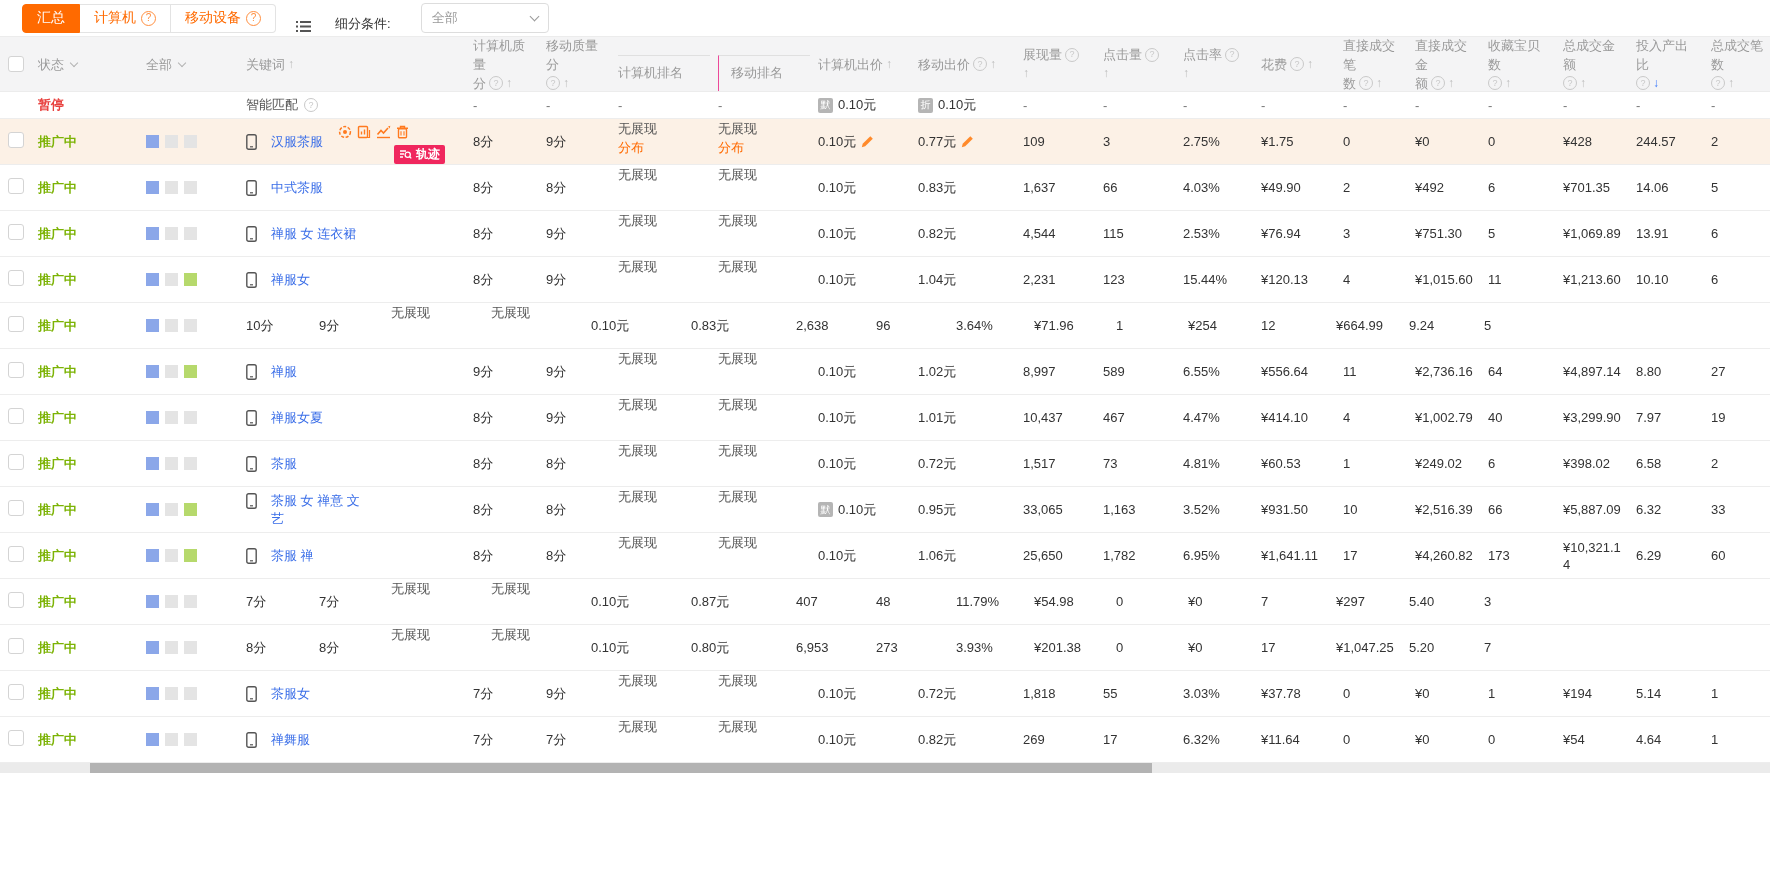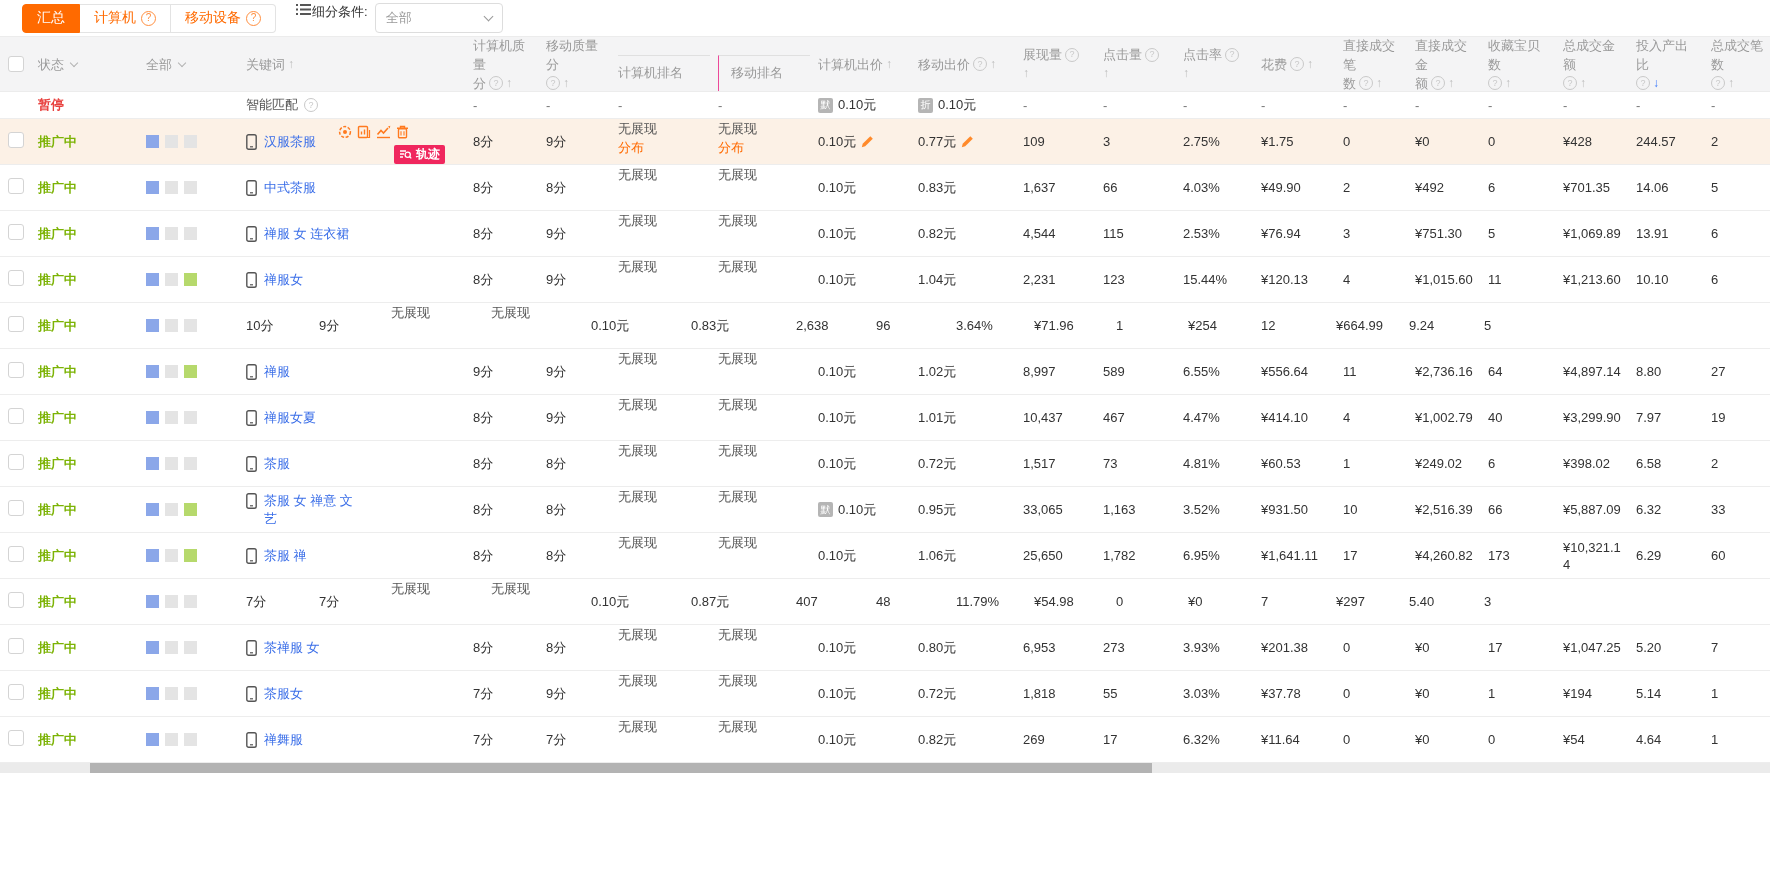--- a/index.html
+++ b/index.html
@@ -13,21 +13,21 @@
   .toolbar{height:36px;display:flex;align-items:center;padding-left:22px;background:#fff}
   .tabs{display:flex;height:29px}
   .tab{display:flex;align-items:center;gap:5px;padding:0 14px;font-size:14px;cursor:pointer;
        border:1px solid #e3e3e3;background:#fff;color:var(--accent)}
   .tab+.tab{border-left:none}
   .tab:last-child{border-radius:0 4px 4px 0}
   .tab.active{background:var(--accent);border-color:var(--accent);color:#fff;border-radius:4px 0 0 4px}
   .qmark{width:14px;height:14px;border:1px solid #c9c9c9;border-radius:50%;color:#c9c9c9;
          font-size:9px;line-height:1;display:inline-flex;align-items:center;justify-content:center;flex:none}
   .qmark.orange{border-color:#ff8f40;color:#ff8f40;width:15px;height:15px;font-size:10px}
-  .filter{display:flex;align-items:flex-start;margin-left:20px;gap:1px;color:#333}
+  .filter{display:flex;align-items:flex-end;margin-left:20px;gap:24px;color:#333}
   .dropdown{width:128px;height:30px;border:1px solid #ddd;border-radius:4px;margin-left:6px;
             display:flex;align-items:center;padding:0 10px;color:#9b9b9b;cursor:pointer;background:#fff}
   .chev-dd{width:7px;height:7px;border-right:1px solid #999;border-bottom:1px solid #999;
            transform:rotate(45deg);margin-left:auto;margin-top:-3px}
   .chev-sm{width:6px;height:6px;border-right:1.5px solid #b3b3b3;border-bottom:1.5px solid #b3b3b3;
            transform:rotate(45deg);margin-left:4px;margin-top:-3px;display:inline-block}
   
   .table{width:1770px}
   .thead{display:flex;align-items:center;height:56px;background:#f4f4f5;color:#9a9a9a;
          border-top:1px solid #ececec;border-bottom:1px solid #ececec}
@@ -48,21 +48,21 @@
   .tr{display:flex;align-items:center;min-height:46px;border-bottom:1px solid #ededed;background:#fff}
   .tr.smart{min-height:27px}
   .tr.hover{background:var(--hoverbg)}
   .status{font-weight:700}
   .status.on{color:var(--green)}
   .status.off{color:var(--red)}
   .squares{display:flex;gap:6px}
   .sq{width:13px;height:13px;display:inline-block}
   .sq.blue{background:var(--sqblue)}.sq.gray{background:var(--sqgray)}.sq.green{background:var(--sqgreen)}
   .kw-cell{position:relative;align-self:stretch;display:flex;align-items:center}
-  .kw-wrap{display:flex;align-items:flex-start;gap:7px}
+  .kw-wrap{display:flex;align-items:flex-start;gap:14px}
   .kw-wrap svg{margin-top:1px;flex:none}
   .kw-link{color:var(--link);text-decoration:none;max-width:98px;display:inline-block;
            line-height:18px;cursor:pointer}
   .smart-kw{color:#555;margin-right:6px}
   .row-actions{position:absolute;top:6px;right:56px;display:flex;gap:5px;align-items:center}
   .row-actions .icn{cursor:pointer}
   .track-badge{position:absolute;top:26px;right:20px;height:19px;background:var(--badge);color:#fff;
                font-size:12px;font-weight:700;display:flex;align-items:center;gap:4px;padding:0 5px;
                border-radius:2px;cursor:pointer}
   .rank-cell{align-self:stretch;line-height:19px;color:#555}
@@ -841,31 +841,20 @@
       <div class="tr">
         <div class="c w0"><span class="cb"></span></div>
         <div class="c w1"><span class="status on">推广中</span></div>
         <div class="c w2">
           <span class="squares">
             <span class="sq blue"></span>
             <span class="sq gray"></span>
             <span class="sq gray"></span>
           </span>
         </div>
-        <div class="c w3 kw-cell">
-          <div class="kw-wrap">
-            <span class="icn">
-              <svg width="11" height="16" viewBox="0 0 11 16">
-                <rect x="0.8" y="0.8" width="9.4" height="14.4" rx="1.8" fill="none" stroke="#555" stroke-width="1.4"></rect>
-                <path d="M4 12.8h3" stroke="#555" stroke-width="1.2"></path>
-              </svg>
-            </span>
-            <a class="kw-link">茶禅服 女</a>
-          </div>
-        </div>
         <div class="c val w4"><span>8分</span></div>
         <div class="c val w5"><span>8分</span></div>
         <div class="c rank-cell w6">
           <div>无展现</div>
         </div>
         <div class="c rank-cell w7">
           <div>无展现</div>
         </div>
         <div class="c bid-cell w8">
           <span>0.10元</span>

